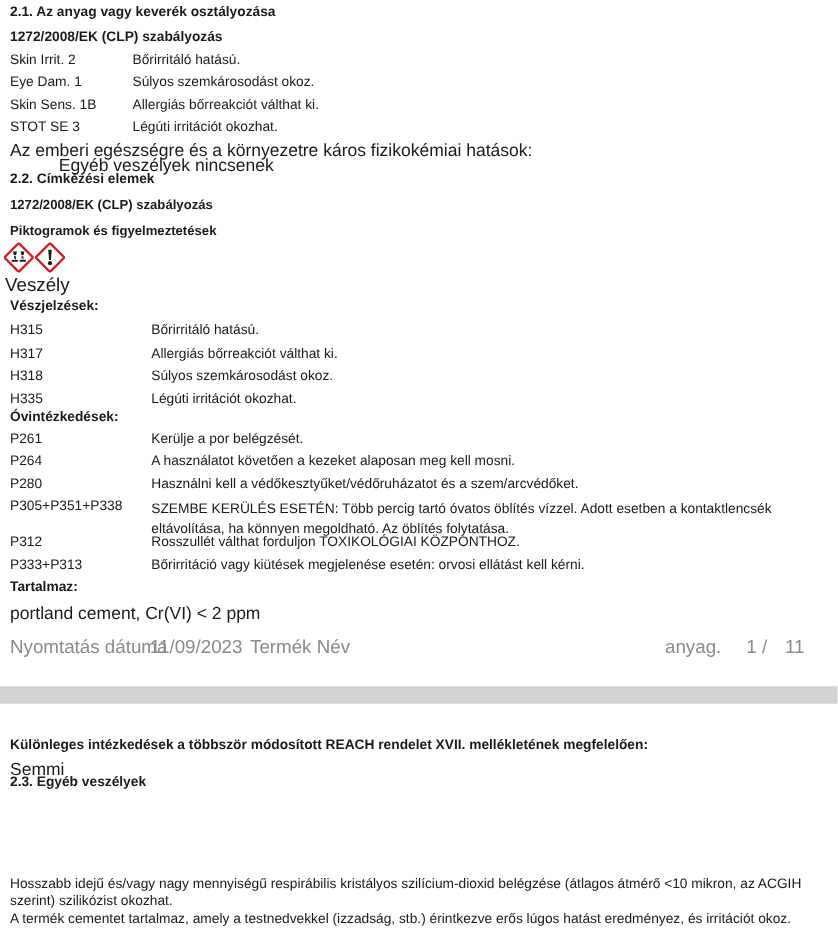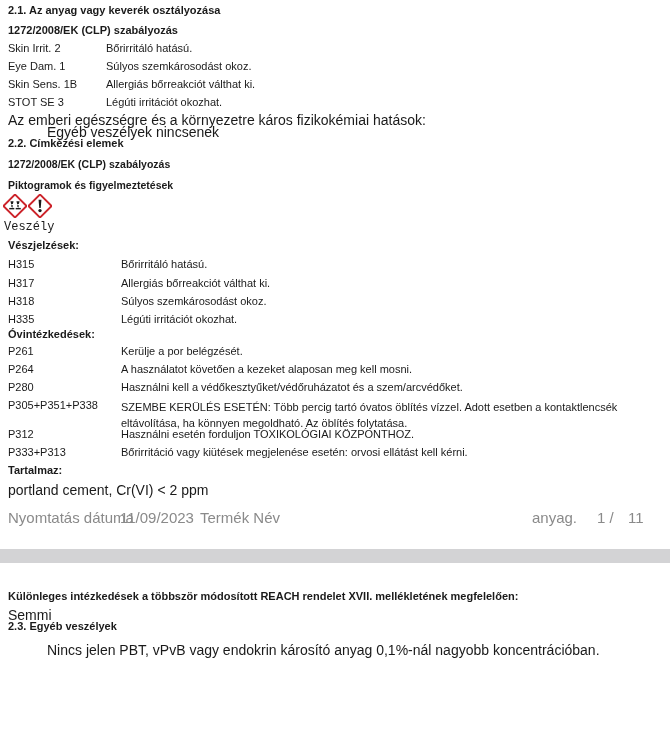--- a/index.html
+++ b/index.html
@@ -12,21 +12,21 @@
   .crow { position:absolute; left:0; width:670px; font-size:11px; }
   .crow .code { position:absolute; left:8px; white-space:nowrap; }
   .crow .desc { position:absolute; left:106px; white-space:nowrap; }
   .crow .desc2 { position:absolute; left:121px; white-space:nowrap; }
   .crow .wrap { white-space:normal; width:535px; line-height:16px; }
   .indent { left:47px; }
   .para { position:absolute; left:8px; font-size:11px; width:659px; line-height:13.5px; }
   .picto-row { position:absolute; left:3px; top:194px; }
   .picto { display:inline-block; vertical-align:top; }
   .picto + .picto { margin-left:-3px; }
-  .signal { position:absolute; left:4px; top:220px; font-size:12px;font-family:Liberation Mono, monospace; }
+  .signal { position:absolute; left:4px; top:220px; font-size:15px; }
   .footer-item { position:absolute; top:509px; font-size:15px; color:#8a8a8a; white-space:nowrap; }
   .pagebreak { position:absolute; left:0; top:549px; width:670px; height:14px; background:#d3d3d5; }
 </style>
 </head>
 <body>
 
 <div class="page">
 
   <div class="line h1" style="top:4px">2.1. Az anyag vagy keverék osztályozása</div>
   <div class="line h1" style="top:24px">1272/2008/EK (CLP) szabályozás</div>
@@ -103,21 +103,21 @@
   <div class="crow" style="top:381px">
     <span class="code">P280</span>
     <span class="desc2">Használni kell a védőkesztyűket/védőruházatot és a szem/arcvédőket.</span>
   </div>
   <div class="crow" style="top:399px">
     <span class="code">P305+P351+P338</span>
     <span class="desc2 wrap">SZEMBE KERÜLÉS ESETÉN: Több percig tartó óvatos öblítés vízzel. Adott esetben a kontaktlencsék eltávolítása, ha könnyen megoldható. Az öblítés folytatása.</span>
   </div>
   <div class="crow" style="top:428px">
     <span class="code">P312</span>
-    <span class="desc2">Használni esetén forduljon TOXIKOLÓGIAI KÖZPONTHOZ.</span>
+    <span class="desc2">Rosszullét válthat forduljon TOXIKOLÓGIAI KÖZPONTHOZ.</span>
   </div>
   <div class="crow" style="top:446px">
     <span class="code">P333+P313</span>
     <span class="desc2">Bőrirritáció vagy kiütések megjelenése esetén: orvosi ellátást kell kérni.</span>
   </div>
 
   <div class="line h1" style="top:464px">Tartalmaz:</div>
   <div class="line" style="top:482px">portland cement, Cr(VI) &lt; 2 ppm</div>
 
   <div class="footer-item" style="left:8px">Nyomtatás dátuma</div>
@@ -125,15 +125,16 @@
   <div class="footer-item" style="left:200px">Termék Név</div>
   <div class="footer-item" style="left:532px">anyag.</div>
   <div class="footer-item" style="left:597px">1 /</div>
   <div class="footer-item" style="left:628px">11</div>
 
   <div class="pagebreak"></div>
 
   <div class="line h1" style="top:590px">Különleges intézkedések a többször módosított REACH rendelet XVII. mellékletének megfelelően:</div>
   <div class="line" style="top:607px">Semmi</div>
   <div class="line h1" style="top:620px">2.3. Egyéb veszélyek</div>
-  <div class="line indent" style="top:642px">Nincs jelen PBT, vPvB vagy endokrin károsító anyag 0,1%-nál nagyobb koncentrációban.</div>
+  <div class="para" style="top:701px">Hosszabb idejű és/vagy nagy mennyiségű respirábilis kristályos szilícium-dioxid belégzése (átlagos átmérő &lt;10 mikron, az ACGIH szerint) szilikózist okozhat.</div>
+  <div class="para" style="top:729px">A termék cementet tartalmaz, amely a testnedvekkel (izzadság, stb.) érintkezve erős lúgos hatást eredményez, és irritációt okoz.</div>
 
 </div>
 
 </body></html>

